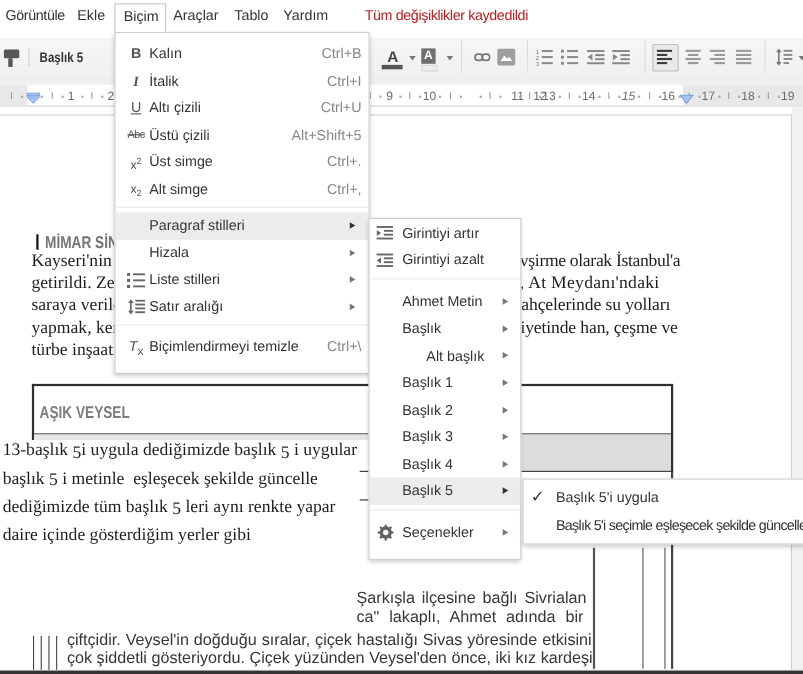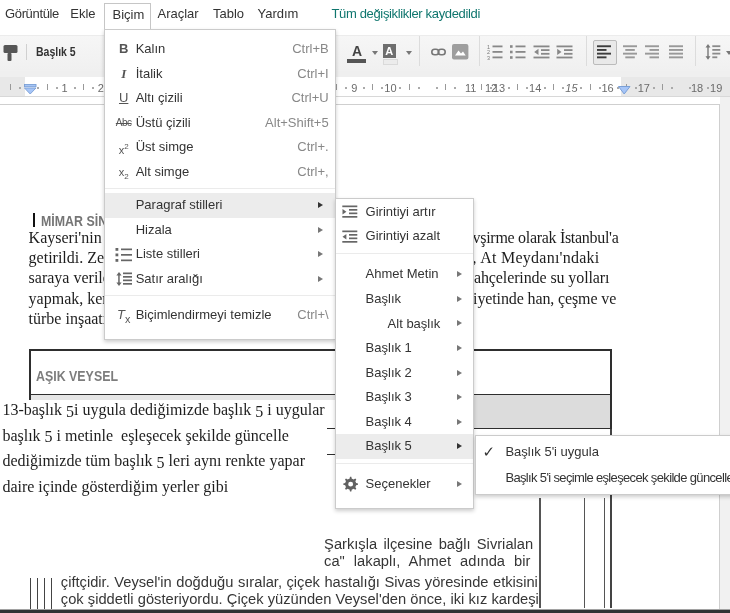--- a/index.html
+++ b/index.html
@@ -42,41 +42,41 @@
 <div id="rulerline" class="abs"></div>
 <div id="docbgright" class="abs"></div>
 <div id="pagetop" class="abs"></div>
 <div id="pageright" class="abs"></div>
 
 <div class="abs mb" style="left:5px;letter-spacing:-0.35px;">Görüntüle</div>
 <div class="abs mb" style="left:70.3px;">Ekle</div>
 <div class="abs mb" style="left:157.5px;">Araçlar</div>
 <div class="abs mb" style="left:213px;">Tablo</div>
 <div class="abs mb" style="left:257.5px;">Yardım</div>
-<div class="abs mb" style="left:331.5px;color:#0f766e;letter-spacing:-0.35px;">Tüm değişiklikler kaydedildi</div>
+<div class="abs mb" style="left:331.5px;color:#b91c1c;letter-spacing:-0.35px;">Tüm değişiklikler kaydedildi</div>
 
 <div id="ticks">
     <div class="rnum" style="left:64.6px;">1</div>
     <div class="rnum" style="left:100.80000000000001px;">2</div>
     <div class="rnum" style="left:137px;">3</div>
     <div class="rnum" style="left:173.20000000000002px;">4</div>
     <div class="rnum" style="left:209.4px;">5</div>
     <div class="rnum" style="left:245.60000000000002px;">6</div>
     <div class="rnum" style="left:281.8px;">7</div>
     <div class="rnum" style="left:318px;">8</div>
     <div class="rnum" style="left:354.2px;">9</div>
     <div class="rnum" style="left:390.4px;">10</div>
     <div class="rnum" style="left:426.6px;margin-left:44px;">11</div>
     <div class="rnum" style="left:453px;margin-left:38px;">12</div>
     <div class="rnum" style="left:499px;">13</div>
     <div class="rnum" style="left:535.2px;">14</div>
     <div class="rnum" style="left:571.4px;font-style:italic;">15</div>
     <div class="rnum" style="left:607.6px;">16</div>
     <div class="rnum" style="left:643.8000000000001px;">17</div>
-    <div class="rnum" style="left:697px;">18</div>
+    <div class="rnum" style="left:680px;">18</div>
     <div class="rnum" style="left:716.2px;">19</div>
     <div class="tickl" style="left:10.299999999999997px;"></div>
     <div class="tickd" style="left:19.349999999999998px;"></div>
     <div class="tickd" style="left:37.45px;"></div>
     <div class="tickl" style="left:46.5px;"></div>
     <div class="tickd" style="left:55.55px;"></div>
     <div class="tickd" style="left:73.65px;"></div>
     <div class="tickl" style="left:82.7px;"></div>
     <div class="tickd" style="left:91.75px;"></div>
     <div class="tickd" style="left:109.85px;"></div>

